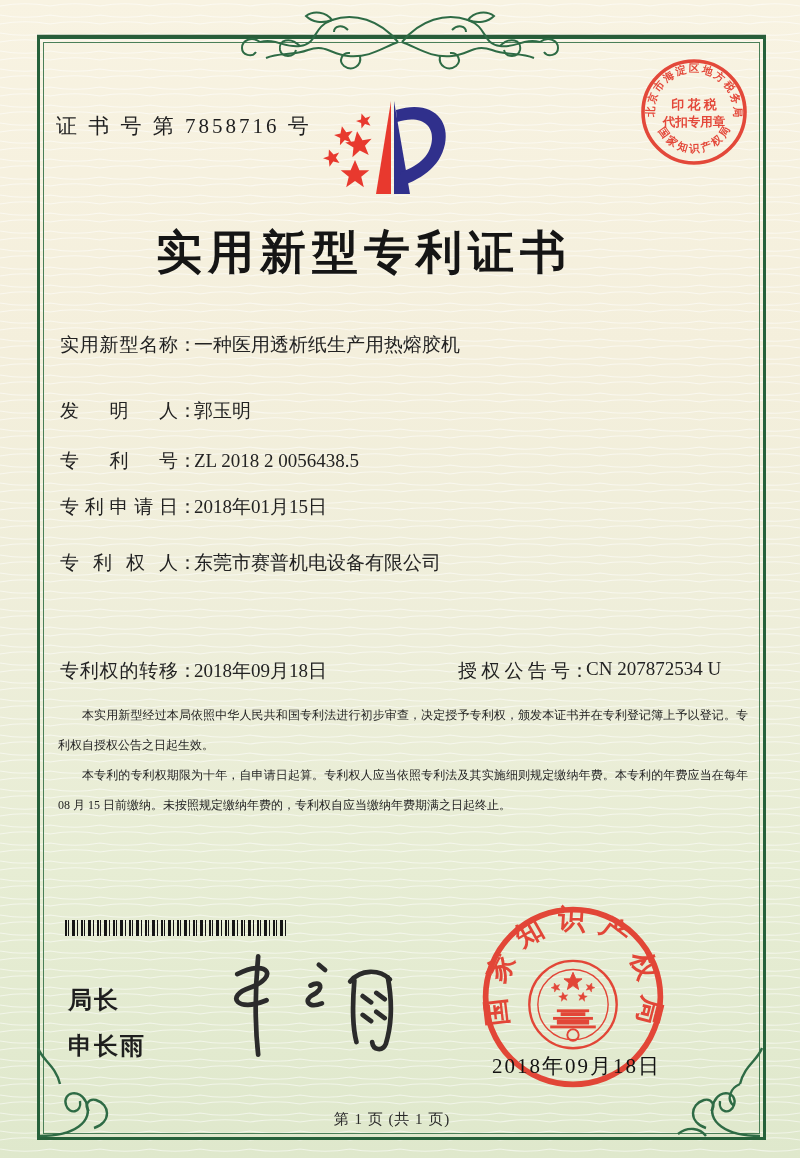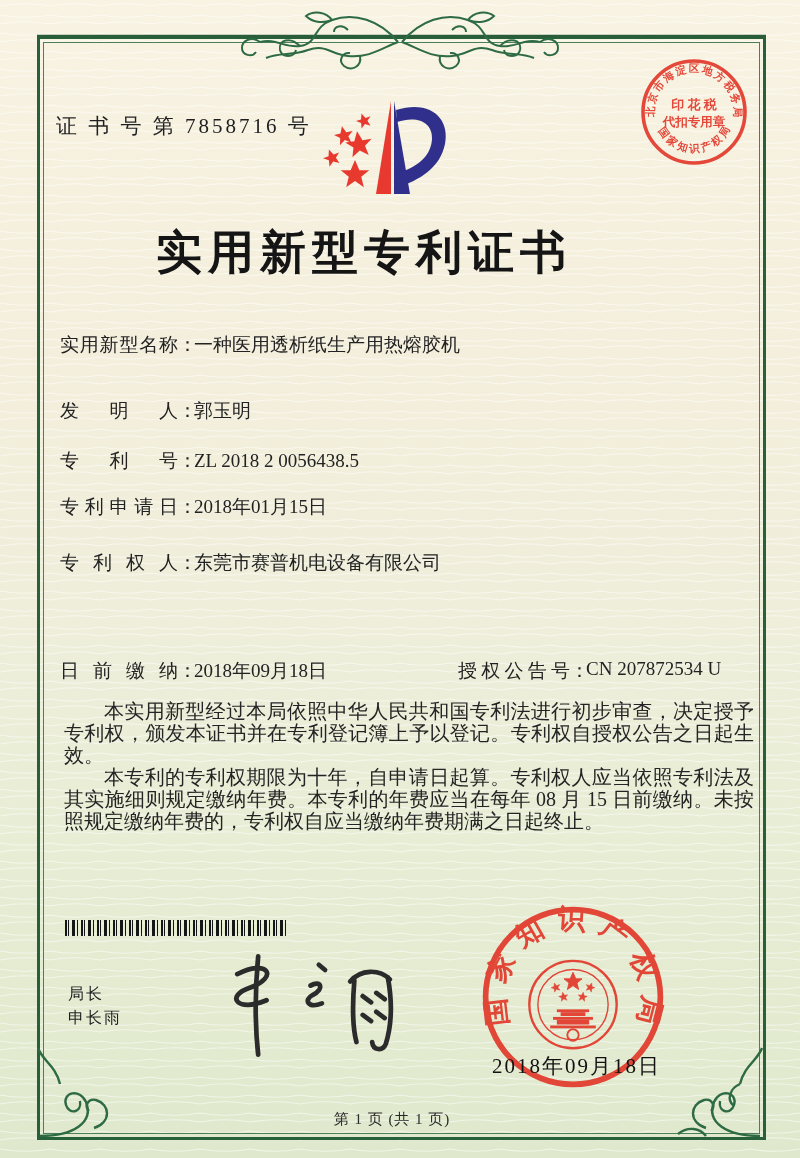--- a/index.html
+++ b/index.html
@@ -36,34 +36,34 @@
   .lbl{
     display:inline-block;width:118px;vertical-align:top;
     text-align:justify;text-align-last:justify;
   }
   .colon{display:inline-block;width:16px;vertical-align:top;}
   .val{display:inline-block;vertical-align:top;max-width:556px;line-height:26px;}
   .row-grant{width:700px;}
   .grant-right{position:absolute;left:398px;top:0;white-space:nowrap;}
   .grant-right .lbl{width:112px;}
   .body-text{
-    position:absolute;left:64px;top:700px;width:690px;z-index:4;
-    font-size:20px;line-height:22px;text-align:justify;color:#242424;
+    position:absolute;left:58px;top:700px;width:690px;z-index:4;
+    font-size:12px;line-height:30px;text-align:justify;color:#242424;
   }
   .body-text p{margin:0;text-indent:2em;}
   .barcode{
     position:absolute;left:65px;top:920px;width:222px;height:16px;z-index:4;
     background:repeating-linear-gradient(90deg,
       #161616 0 2px,transparent 2px 3px,
       #161616 3px 4px,transparent 4px 7px,
       #161616 7px 10px,transparent 10px 12px,
       #161616 12px 13px,transparent 13px 16px);
   }
-  .official{position:absolute;left:68px;top:984px;z-index:4;font-size:16px;letter-spacing:2px;color:#1e1e1e;}
-  .official .name{margin-top:3px;}
+  .official{position:absolute;left:68px;top:984px;z-index:4;font-size:24px;letter-spacing:2px;color:#1e1e1e;font-weight:bold;}
+  .official .name{margin-top:14px;}
   .signature{position:absolute;left:195px;top:948px;z-index:5;}
   .main-seal{position:absolute;left:478px;top:902px;width:190px;height:190px;z-index:4;opacity:.93;}
   .seal-date{
     position:absolute;left:492px;top:1052px;z-index:6;
     font-size:21px;letter-spacing:2px;color:#121212;
   }
   .page-footer{
     position:absolute;left:0;top:1110px;width:784px;text-align:center;z-index:4;
     font-size:15px;color:#2a2a2a;letter-spacing:1px;
   }
@@ -154,21 +154,21 @@
   <div class="field-row" style="top:448px;">
     <span class="lbl">专利号</span><span class="colon">：</span><span class="val">ZL 2018 2 0056438.5</span>
   </div>
   <div class="field-row" style="top:470px;margin-top:24px;">
     <span class="lbl">专利申请日</span><span class="colon">：</span><span class="val">2018年01月15日</span>
   </div>
   <div class="field-row" style="top:550px;">
     <span class="lbl">专利权人</span><span class="colon">：</span><span class="val">东莞市赛普机电设备有限公司</span>
   </div>
   <div class="field-row row-grant" style="top:658px;">
-    <span class="lbl">日前缴纳</span><span class="colon">：</span><span class="val">2018年09月18日</span>
+    <span class="lbl">专利权的转移</span><span class="colon">：</span><span class="val">2018年09月18日</span>
     <span class="grant-right">
       <span class="lbl">授权公告号</span><span class="colon">：</span><span>CN 207872534 U</span>
     </span>
   </div>
 
   <div class="body-text">
     <p>本实用新型经过本局依照中华人民共和国专利法进行初步审查，决定授予专利权，颁发本证书并在专利登记簿上予以登记。专利权自授权公告之日起生效。</p>
     <p>本专利的专利权期限为十年，自申请日起算。专利权人应当依照专利法及其实施细则规定缴纳年费。本专利的年费应当在每年 08 月 15 日前缴纳。未按照规定缴纳年费的，专利权自应当缴纳年费期满之日起终止。</p>
   </div>
 

